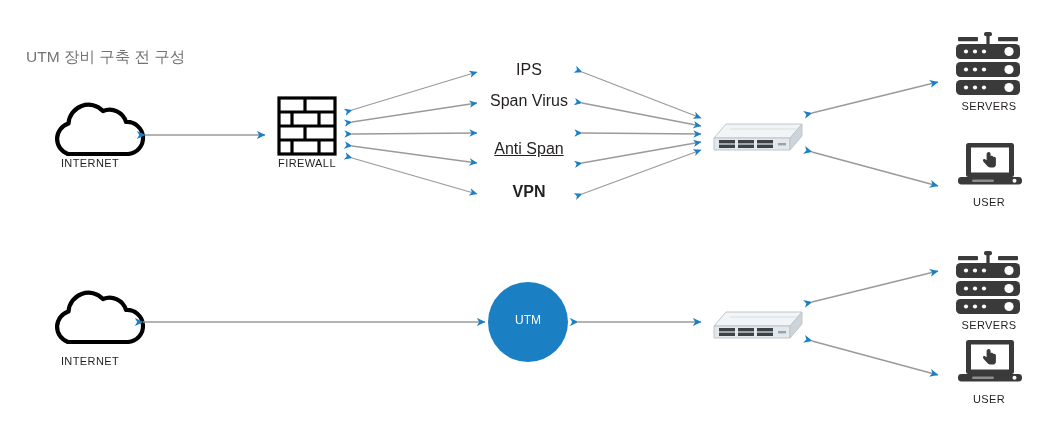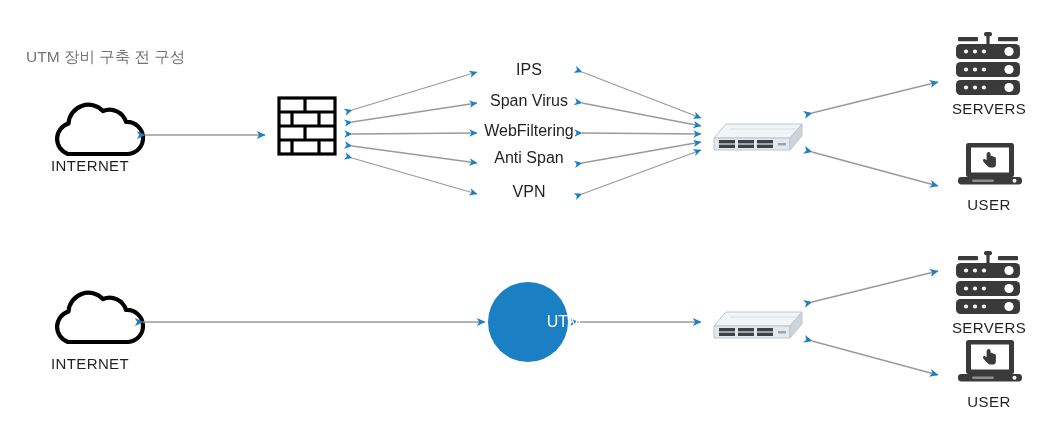--- a/index.html
+++ b/index.html
@@ -25,21 +25,21 @@
     position: absolute;
     left: 0;
     top: 0;
     width: 1050px;
     height: 443px;
   }
   .node-label {
     position: absolute;
     text-align: center;
     color: #231f20;
-    font-size: 15px;
+    font-size: 11px;
     letter-spacing: 0.4px;
     white-space: nowrap;
   }
   .fn-label {
     position: absolute;
     text-align: center;
     color: #231f20;
     font-size: 16px;
     white-space: nowrap;
   }
@@ -47,24 +47,23 @@
     position: absolute;
     left: 26px;
     top: 47px;
     font-size: 15.5px;
     color: #737373;
     white-space: nowrap;
   }
   .utm-circle-label {
     position: absolute;
     color: #ffffff;
-    font-size: 16px;
+    font-size: 12px;
     text-align: center;
     white-space: nowrap;
-    padding-left: 36px;
   }
 </style>
 </head>
 <body>
 
 <div id="diagram-canvas">
 
   <div class="diagram-title">UTM 장비 구축 전 구성</div>
 
   <svg class="svg-layer" viewBox="0 0 1050 443" xmlns="http://www.w3.org/2000/svg">
@@ -230,30 +229,30 @@
       <rect x="13" y="4.5" width="38" height="25" fill="#ffffff"></rect>
       <rect x="0" y="34" width="64" height="7.5" rx="3.4" fill="#3a3a3a"></rect>
       <rect x="14" y="36.6" width="22" height="2.4" rx="1.2" fill="#8d8d8d"></rect>
       <circle cx="56.5" cy="37.8" r="2" fill="#ffffff"></circle>
       <path d="M 31 9 C 29.4 9 28.6 10.2 28.6 11.6 L 28.6 17.3 L 27.4 16.4 C 26.3 15.6 25 16.2 25 17.4 C 25 18 25.2 18.4 25.7 18.9 L 29.6 23.3 C 30.3 24.1 31 24.4 32 24.4 L 35.3 24.4 C 36.9 24.4 37.9 23.3 37.9 21.8 L 37.9 15.6 C 37.9 14.5 37.2 13.8 36.2 13.8 C 35.8 13.8 35.5 13.9 35.2 14.1 C 35 13.3 34.4 12.8 33.6 12.8 C 33.2 12.8 32.9 12.9 32.6 13.1 L 32.6 11.6 C 32.6 10.2 31.9 9 31 9 Z" fill="#3a3a3a"></path>
     </g>
   </svg>
 
   <div class="node-label" style="left:22px; top:157px; width:136px;">INTERNET</div>
 
+  <div class="node-label" style="left:249px; top:157px; width:116px;">FIREWALL</div>
 
   <div class="fn-label" style="left:469px; top:61px; width:120px;">IPS</div>
 
   <div class="fn-label" style="left:469px; top:92px; width:120px;">Span Virus</div>
 
-  <div class="fn-label" style="left:469px; top:122px; width:120px;">WebFiltering</div>
-
-  <div class="fn-label" style="left:469px; top:149px; width:120px;">Anti Span</div>
-
-  <div class="fn-label" style="left:469px; top:183px; width:120px;">VPN</div>
+
+  <div class="fn-label" style="left:469px; top:140px; width:120px;text-decoration:underline;">Anti Span</div>
+
+  <div class="fn-label" style="left:469px; top:183px; width:120px;font-weight:bold;">VPN</div>
 
   <div class="node-label" style="left:930px; top:100px; width:118px;">SERVERS</div>
 
   <div class="node-label" style="left:930px; top:196px; width:118px;">USER</div>
 
   <div class="node-label" style="left:22px; top:355px; width:136px;">INTERNET</div>
 
   <div class="utm-circle-label" style="left:488px; top:313px; width:80px;">UTM</div>
 
   <div class="node-label" style="left:930px; top:319px; width:118px;">SERVERS</div>

